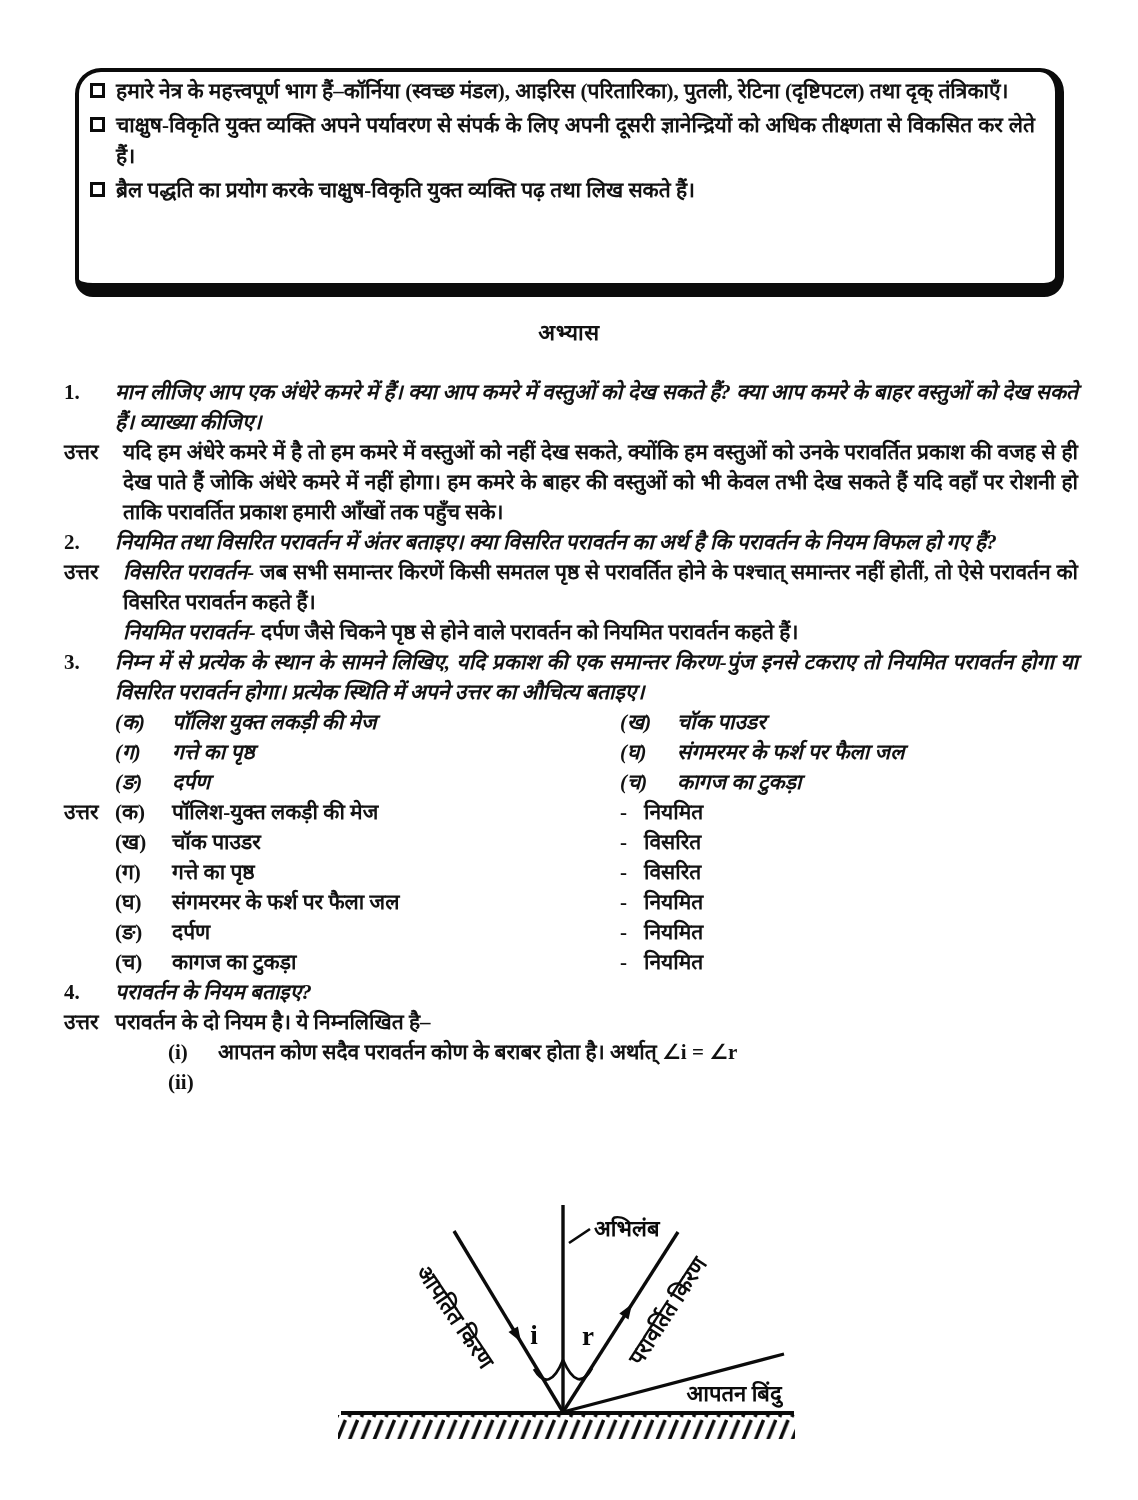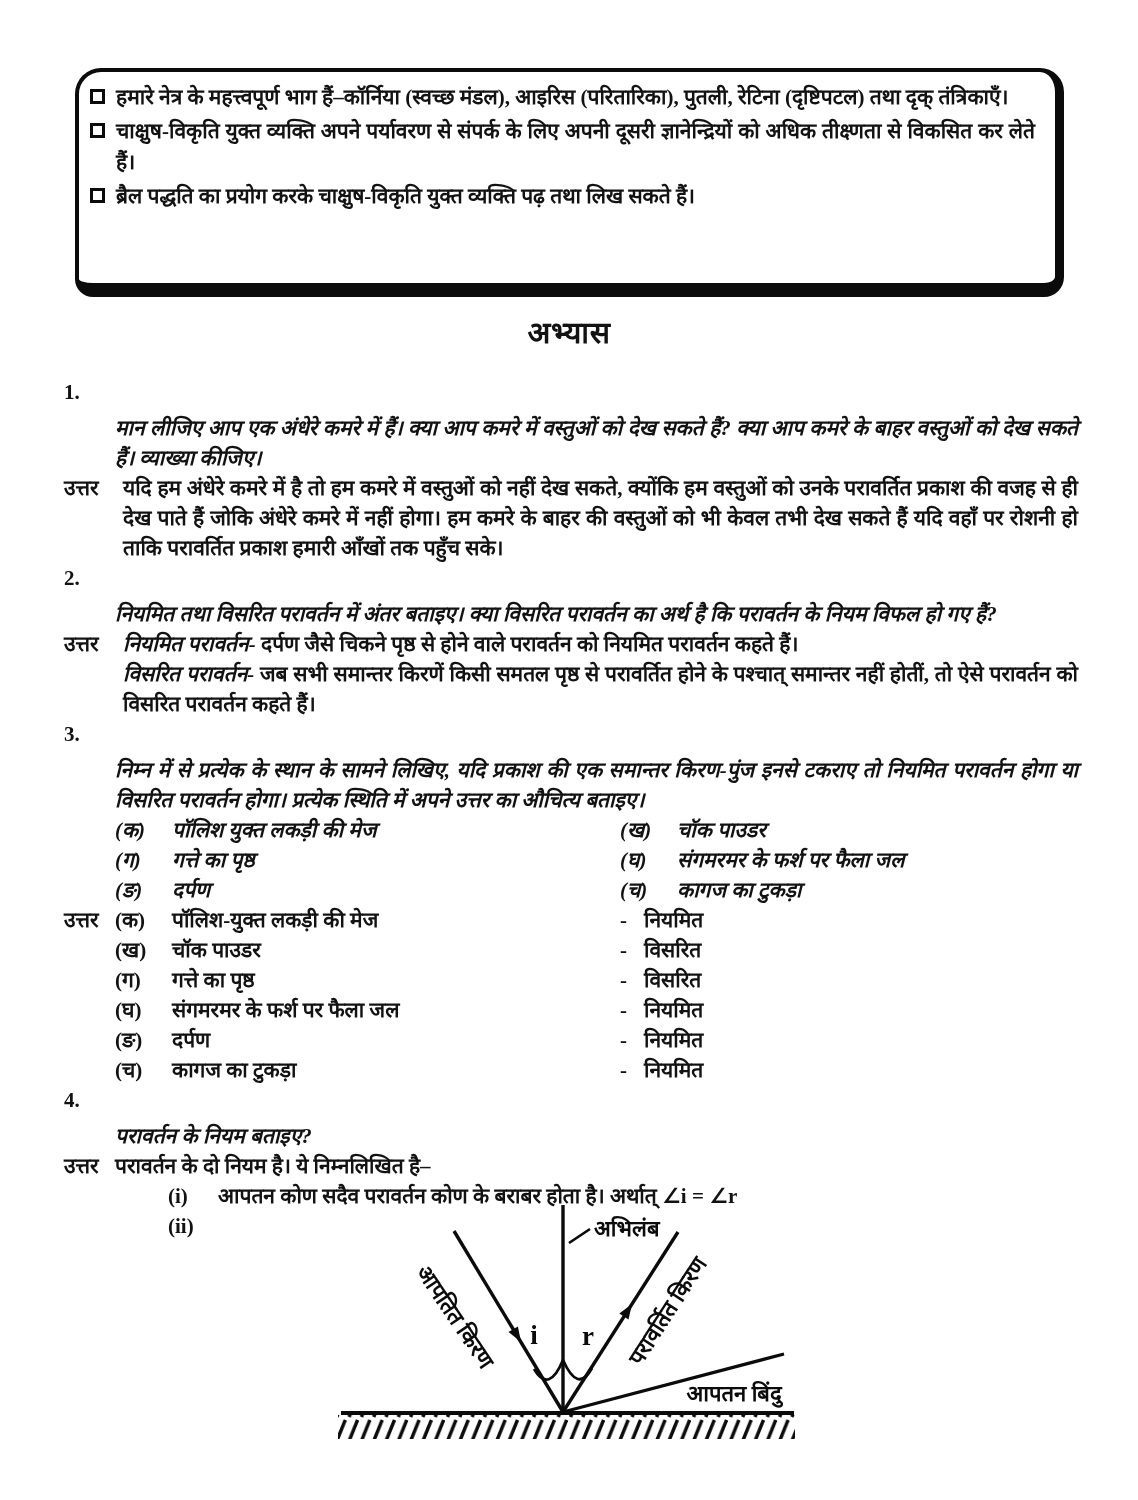--- a/index.html
+++ b/index.html
@@ -8,44 +8,44 @@
     position:relative; width:1138px; height:1500px; margin:0 auto;
     background:#ffffff; color:#121212; overflow:hidden;
     font-family:"Liberation Serif","DejaVu Sans",serif; font-weight:700;
   }
 
   
   .summary-box {
     position:absolute; left:75px; top:68px; width:989px; height:229px;
     border:4px solid #0b0b0b; border-right-width:9px; border-bottom-width:14px;
     border-radius:26px 24px 20px 18px;
-    padding:10px 20px 4px 11px;
+    padding:4px 20px 4px 11px;
   }
   .bullet { display:flex; gap:11px; margin-bottom:3px; }
   .checkbox {
     flex:0 0 auto; width:15px; height:15px; margin-top:7px;
     border:3px solid #0b0b0b; background:#fff;
   }
   .bullet-text { font-size:21px; line-height:31px; text-align:justify; }
 
   
   .page-title {
     position:absolute; left:0; top:313px; width:100%; margin:0;
-    text-align:center; font-size:30px; line-height:40px; font-weight:700;
+    text-align:center; font-size:22px; line-height:40px; font-weight:700;
     letter-spacing:0.5px;
   }
 
   
   .content {
     position:absolute; left:64px; top:377px; width:1014px;
     font-size:21px; line-height:30px;
   }
   .row { display:grid; grid-template-columns:51px 1fr; }
   .lbl { font-style:normal; }
-  .qtext { font-style:italic; text-align:justify;margin-top:36px; }
+  .qtext { font-style:italic; text-align:justify; }
   .atext { text-align:justify;margin-left:8px; }
   .ilead { font-style:italic; }
 
   .opt-grid { display:grid; grid-template-columns:51px 57px 448px 57px 1fr; }
   .opt-letter, .opt-text { font-style:italic; }
 
   .ans-row { display:grid; grid-template-columns:51px 57px 448px 24px 1fr; }
 
   .pt-row { display:grid; grid-template-columns:104px 50px 1fr; }
 
@@ -91,22 +91,22 @@
       <div class="atext">यदि हम अंधेरे कमरे में है तो हम कमरे में वस्तुओं को नहीं देख सकते, क्योंकि हम वस्तुओं को उनके परावर्तित प्रकाश की वजह से ही देख पाते हैं जोकि अंधेरे कमरे में नहीं होगा। हम कमरे के बाहर की वस्तुओं को भी केवल तभी देख सकते हैं यदि वहाँ पर रोशनी हो ताकि परावर्तित प्रकाश हमारी आँखों तक पहुँच सके।</div>
     </div>
 
     <div class="row">
       <span class="lbl">2.</span>
       <div class="qtext">नियमित तथा विसरित परावर्तन में अंतर बताइए। क्या विसरित परावर्तन का अर्थ है कि परावर्तन के नियम विफल हो गए हैं?</div>
     </div>
     <div class="row">
       <span class="lbl">उत्तर</span>
       <div>
+        <div class="atext"><span class="ilead">विसरित परावर्तन-</span><span> जब सभी समान्तर किरणें किसी समतल पृष्ठ से परावर्तित होने के पश्चात् समान्तर नहीं होतीं, तो ऐसे परावर्तन को विसरित परावर्तन कहते हैं।</span></div>
         <div class="atext"><span class="ilead">नियमित परावर्तन-</span><span> दर्पण जैसे चिकने पृष्ठ से होने वाले परावर्तन को नियमित परावर्तन कहते हैं।</span></div>
-        <div class="atext"><span class="ilead">विसरित परावर्तन-</span><span> जब सभी समान्तर किरणें किसी समतल पृष्ठ से परावर्तित होने के पश्चात् समान्तर नहीं होतीं, तो ऐसे परावर्तन को विसरित परावर्तन कहते हैं।</span></div>
       </div>
     </div>
 
     <div class="row">
       <span class="lbl">3.</span>
       <div class="qtext">निम्न में से प्रत्येक के स्थान के सामने लिखिए, यदि प्रकाश की एक समान्तर किरण-पुंज इनसे टकराए तो नियमित परावर्तन होगा या विसरित परावर्तन होगा। प्रत्येक स्थिति में अपने उत्तर का औचित्य बताइए।</div>
     </div>
 
     <div class="opt-grid">
       <span></span>

